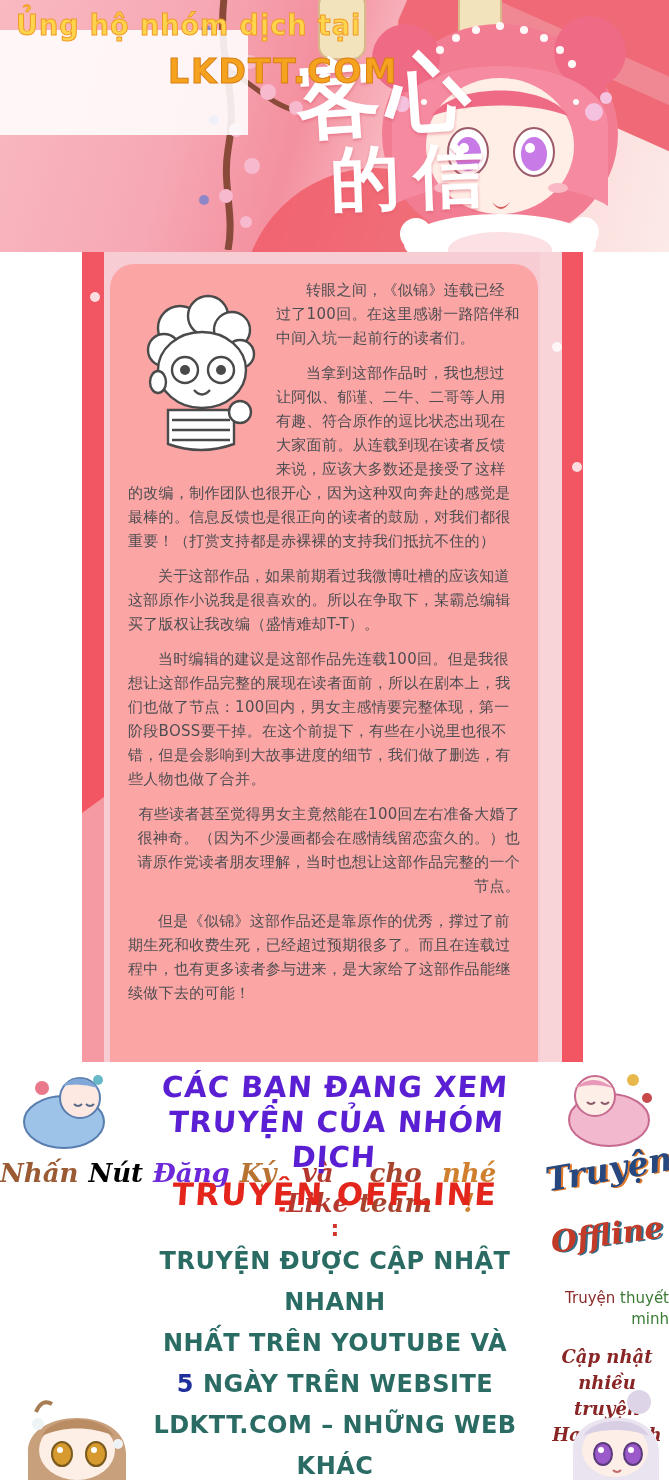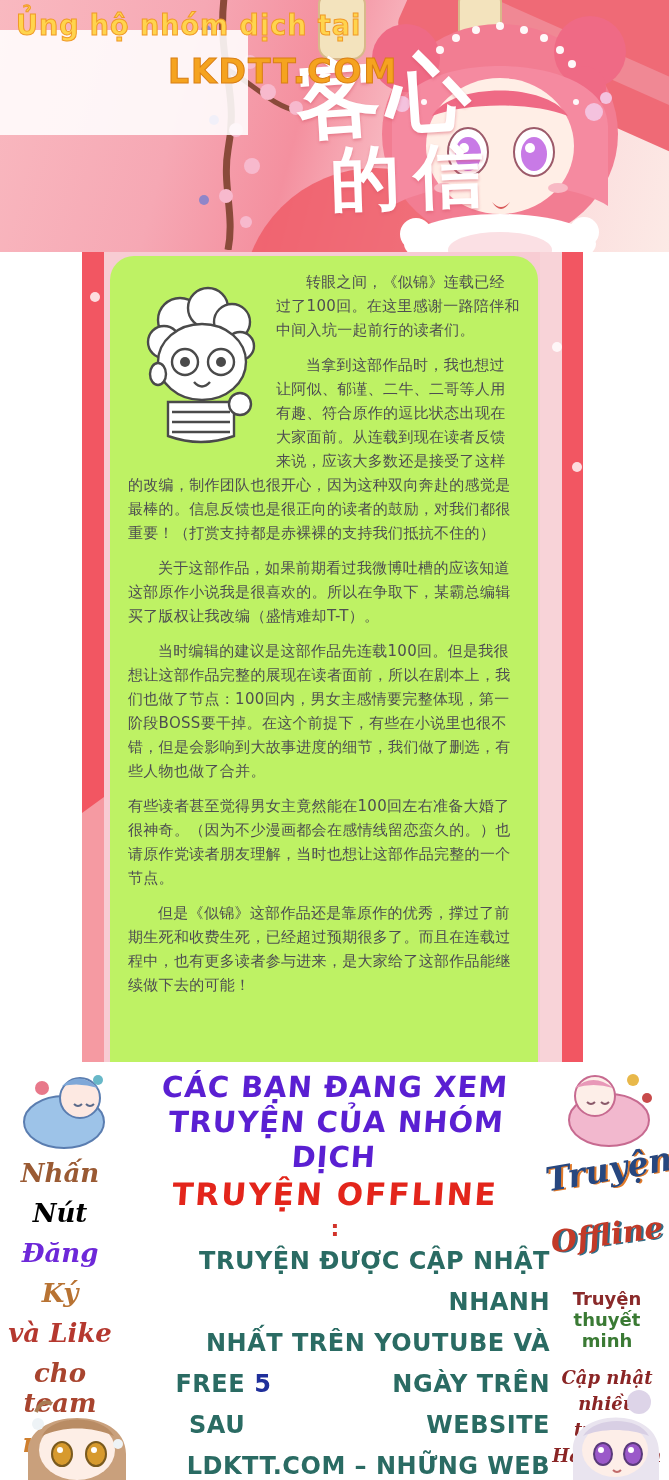--- a/index.html
+++ b/index.html
@@ -36,58 +36,58 @@
   .stripe{position:absolute;top:0;height:100%;}
   .m-white-left{left:0;width:82px;background:#ffffff;}
   .m-red-left{left:82px;width:22px;background:#f25662;}
   .m-red-left-tail{position:absolute;left:82px;top:545px;width:22px;height:265px;background:#f59aa2;
     clip-path:polygon(0 6%,100% 0,100% 100%,0 100%);}
   .m-pink-right{left:540px;width:24px;background:#f8d3d8;}
   .m-red-right{left:562px;width:21px;background:#f25662;}
   .m-white-right{left:583px;width:86px;background:#ffffff;}
   .m-dot{position:absolute;width:10px;height:10px;border-radius:50%;background:rgba(255,255,255,.8);}
 
-  #note-panel{position:absolute;left:108px;top:2px;width:432px;height:808px;background:#bef264;
+  #note-panel{position:absolute;left:108px;top:10px;width:432px;height:808px;background:#fca5a5;
     border:2px solid #f6ccd5;border-bottom:none;border-radius:26px 26px 0 0;box-sizing:border-box;
     overflow:hidden;padding:14px 18px 0 18px;}
   .chibi-boy{float:left;width:142px;height:178px;margin:0 6px 4px 0;}
   .para{margin:0 0 11px 0;font-size:15px;line-height:24px;color:#4e4e52;text-indent:2em;
     font-family:"DejaVu Sans","Liberation Sans",sans-serif;letter-spacing:.3px;}
-  .para.no-indent{text-indent:0;}
+  .para.no-indent{text-indent:0;text-align:right;}
 
   
   #footer{position:absolute;left:0;top:1062px;width:669px;height:418px;background:#ffffff;}
   .f-center{position:absolute;left:120px;top:8px;width:430px;text-align:center;}
   .f-purple{color:#5a1fd2;font-weight:bold;font-size:29px;line-height:35px;letter-spacing:1px;
     transform:skewX(-4deg);}
   .f-red-title{color:#e3251b;font-weight:bold;font-size:31px;line-height:38px;letter-spacing:2px;
     transform:skewX(-4deg);}
   .f-colon{color:#d2332a;font-weight:bold;font-size:22px;line-height:24px;margin-top:4px;}
-  .f-teal{color:#2a6b63;font-weight:bold;font-size:24px;line-height:41px;letter-spacing:.5px;text-align:right;}
+  .f-teal{color:#2a6b63;font-weight:bold;font-size:24px;line-height:41px;letter-spacing:.5px;}
   .f-free{display:flex;justify-content:center;gap:9px;}
   .f-num{color:#1f2f9b;}
 
   .f-left{position:absolute;left:0;top:0;width:120px;height:418px;text-align:center;}
-  .f-left-words{position:absolute;left:0;top:96px;width:120px;display:flex;flex-direction:column;gap:10px;}
+  .f-left-words{position:absolute;left:0;top:96px;width:120px;display:flex;flex-direction:row;gap:10px;}
   .f-word{font-family:"DejaVu Serif","Liberation Serif",serif;font-style:italic;font-weight:bold;
     font-size:26px;line-height:30px;}
   .f-word:nth-child(1){color:#9a5a33;}
   .f-word:nth-child(2){color:#000000;}
   .f-word:nth-child(3){color:#6d28d9;}
   .f-word:nth-child(4){color:#b87333;}
   .f-word:nth-child(5){color:#b5382f;}
   .f-word:nth-child(6){color:#a8442e;}
   .f-word:nth-child(7){color:#cf7f2e;}
 
   .f-right{position:absolute;left:545px;top:0;width:124px;height:418px;text-align:center;}
   .f-logo1{font-family:"DejaVu Serif","Liberation Serif",serif;font-style:italic;font-weight:bold;
     font-size:33px;color:#27477f;transform:rotate(-10deg);text-shadow:2px 1px 0 #e07a2a;margin-top:88px;}
   .f-logo2{font-family:"DejaVu Serif","Liberation Serif",serif;font-style:italic;font-weight:bold;
     font-size:30px;color:#c23a28;transform:rotate(-8deg);text-shadow:2px 1px 0 #2f6f8a;margin-top:28px;}
-  .f-sub{margin-top:36px;font-weight:bold;font-size:18px;line-height:21px;}
+  .f-sub{margin-top:36px;font-weight:normal;font-size:15px;line-height:21px;text-align:right;}
   .f-sub .a{color:#8a2a2a;}
   .f-sub .b{color:#3a7a34;}
   .f-tag{font-family:"DejaVu Serif","Liberation Serif",serif;font-style:italic;font-weight:bold;
     color:#8a2525;font-size:18px;line-height:26px;margin-top:14px;}
   .chibi-corner{position:absolute;}
 </style>
 </head>
 <body>
 
 <div id="page">
@@ -251,21 +251,20 @@
     </div>
 
     <div class="f-center">
       <div class="f-purple">CÁC BẠN ĐANG XEM</div>
       <div class="f-purple">TRUYỆN CỦA NHÓM DỊCH</div>
       <div class="f-red-title">TRUYỆN OFFLINE</div>
       <div class="f-colon">:</div>
       <div class="f-teal">TRUYỆN ĐƯỢC CẬP NHẬT NHANH</div>
       <div class="f-teal">NHẤT TRÊN YOUTUBE VÀ</div>
       <div class="f-teal f-free">
-        <span>FREE SAU</span>
         <span class="f-num">5</span>
         <span>NGÀY TRÊN WEBSITE</span>
       </div>
       <div class="f-teal">LDKTT.COM – NHỮNG WEB KHÁC</div>
 
     </div>
 
     <div class="f-right">
       <svg class="chibi-corner" style="left:16px;top:2px;" width="96" height="88" viewBox="0 0 96 88">
         <ellipse cx="48" cy="56" rx="40" ry="26" fill="#f2b8ce" stroke="#c76a90" stroke-width="2"></ellipse>

